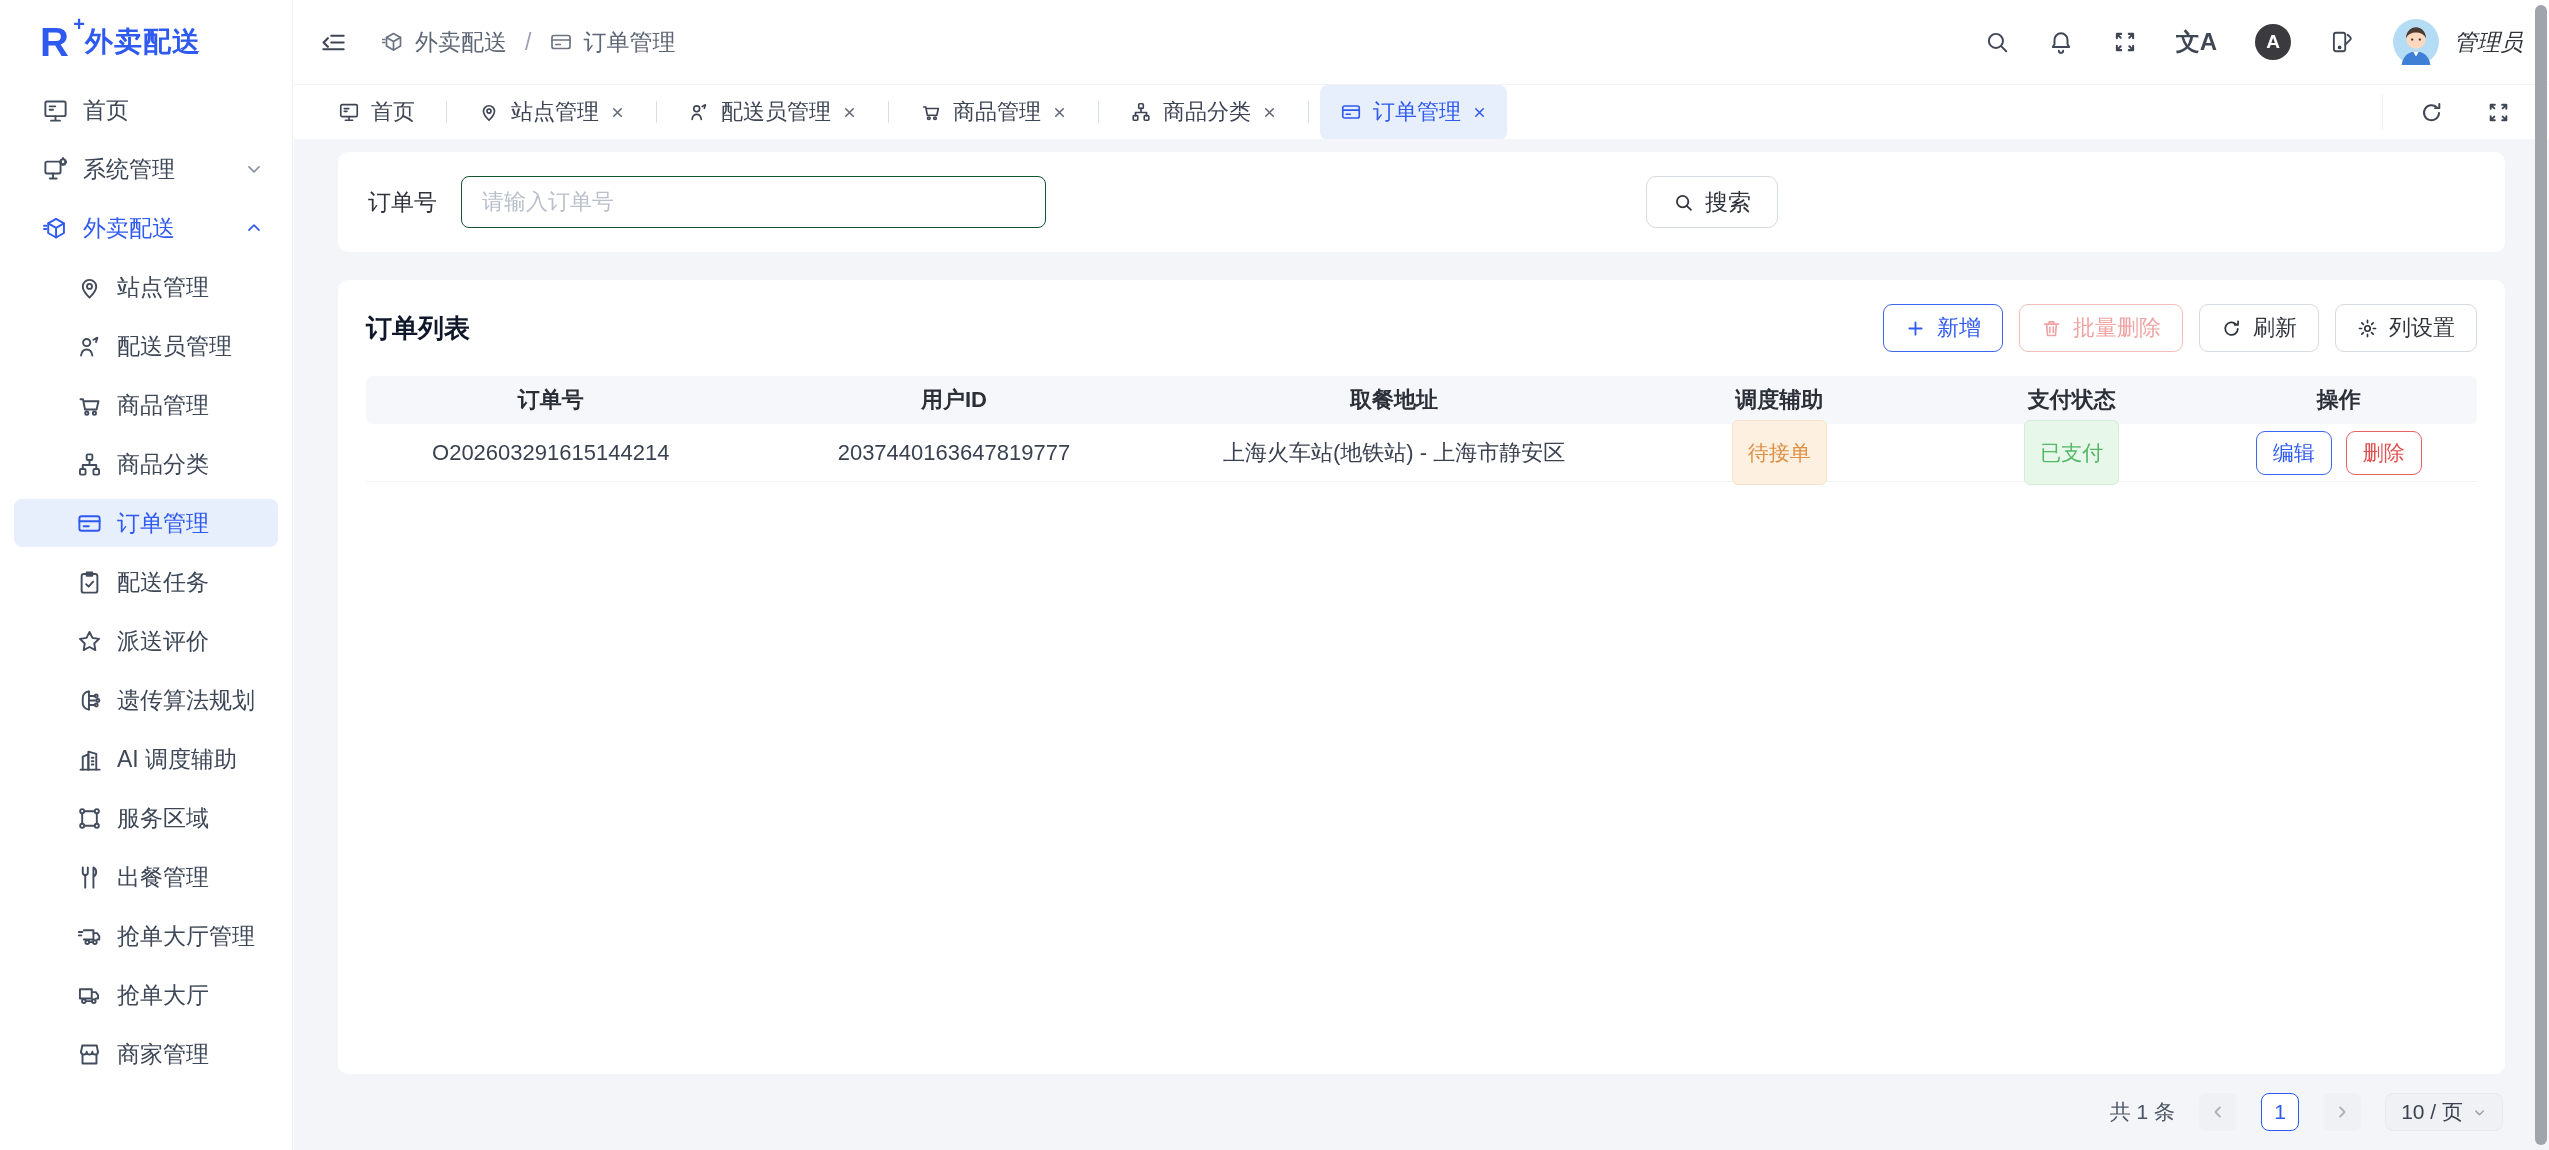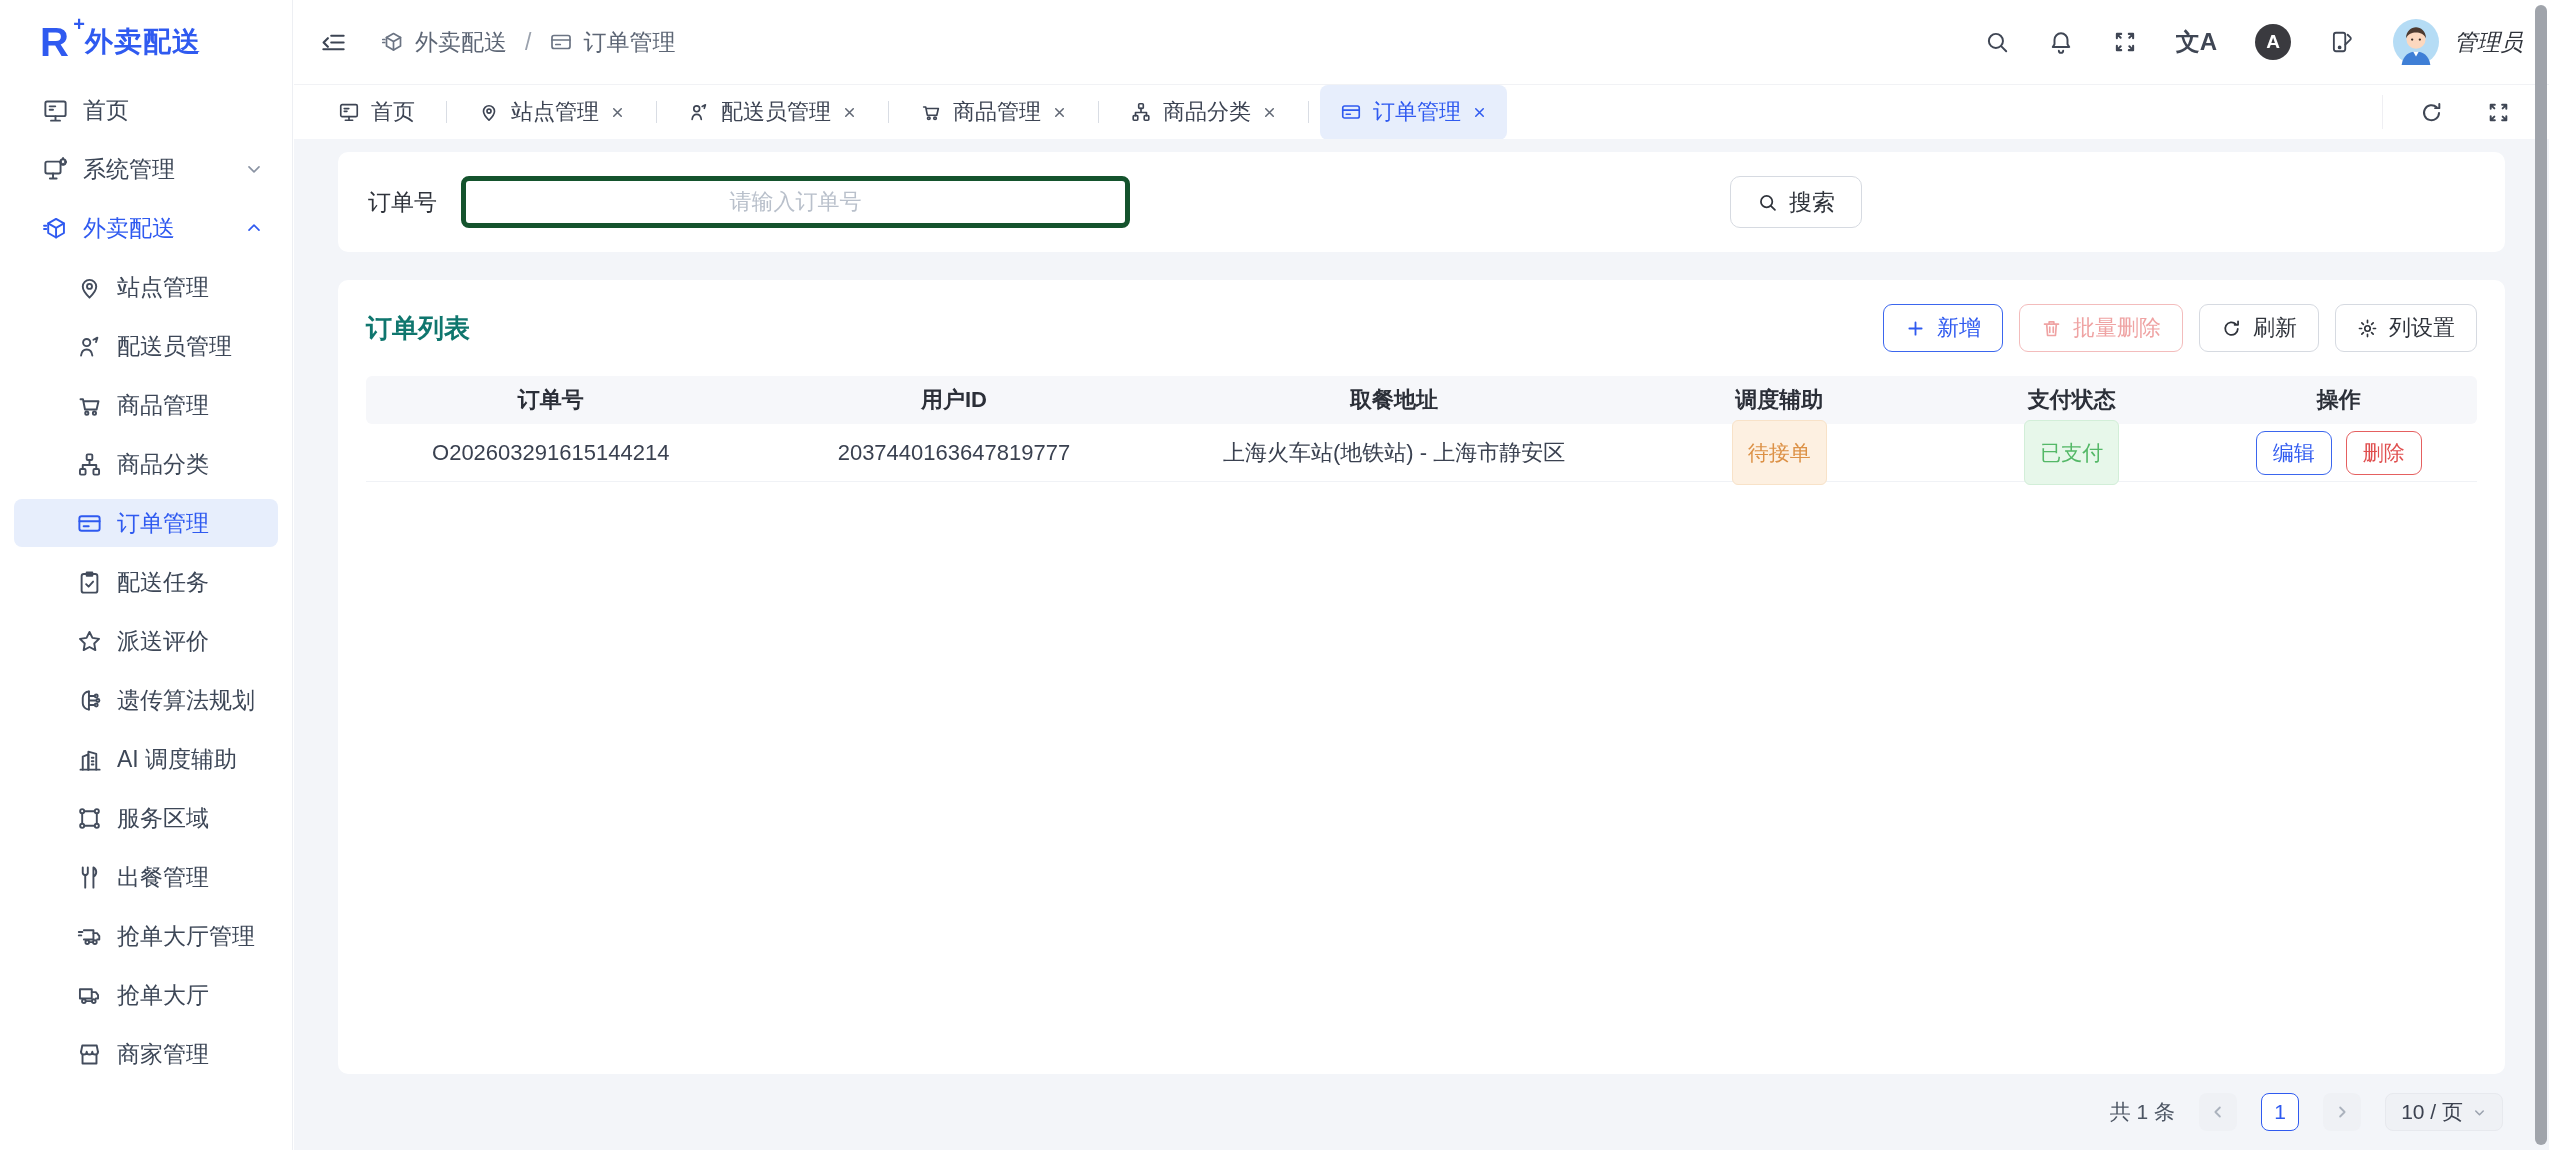--- a/index.html
+++ b/index.html
@@ -54,30 +54,30 @@
   .tab-close { color:#5f6673; cursor:pointer; display:flex; }
   .tab.active .tab-close { color:#2f5af0; }
   .tab-sep { width:1px; height:22px; background:#d9dde4; margin:0 11px; }
   .tabbar-controls { margin-left:auto; display:flex; align-items:center; gap:42px; padding:0 14px 0 36px;
                      border-left:1px solid #efeff3; height:34px; color:#32383f; }
 
   
   .content { flex:1; background:#f3f5f9; padding:13px 44px 0; display:flex; flex-direction:column; min-height:0; }
   .search-card { background:#fff; border-radius:10px; padding:24px 30px; display:flex; align-items:center; }
   .search-label { font-size:23px; color:#2f333b; margin-right:24px; }
-  .search-input { width:669px; height:52px; border:5px solid #14532d; border-radius:8px; padding:0 20px;
-                  font-size:22px; color:#303133; background:#fff; outline:none;text-align:center; }
+  .search-input { width:585px; height:52px; border:1px solid #14532d; border-radius:8px; padding:0 20px;
+                  font-size:22px; color:#303133; background:#fff; outline:none; }
   .search-input::placeholder { color:#b9c0cb; }
   .search-btn { margin-left:600px; height:52px; padding:0 26px; border:1px solid #d6dae1; border-radius:10px;
                 background:#fff; font-size:23px; display:flex; gap:11px; align-items:center; color:#2f333b; cursor:pointer;}
 
   .table-card { background:#fff; border-radius:10px; margin-top:28px; padding:24px 28px;
                 height:815px; display:flex; flex-direction:column; }
   .card-head { display:flex; align-items:center; margin-bottom:24px; }
-  .card-title { font-size:26px; font-weight:700; color:#0f766e; }
+  .card-title { font-size:26px; font-weight:700; color:#0f172a; }
   .card-actions { margin-left:auto; display:flex; gap:16px; }
   .btn { height:48px; display:inline-flex; align-items:center; gap:11px; padding:0 21px; border-radius:9px;
          font-size:22px; background:#fff; border:1px solid #d6dae1; color:#2f333b; cursor:pointer; }
   .btn-add { border-color:#3b66ee; color:#2f5af0; }
   .btn-add .icon { color:#2f5af0; }
   .btn-batch { border-color:#f3bcbc; color:#efa3a3; cursor:not-allowed; }
   .btn-batch .icon { color:#efa3a3; }
 
   .thead { display:flex; align-items:center; background:#f6f7fa; border-radius:6px; height:48px;
            font-weight:700; font-size:22px; color:#2b2f38; }

